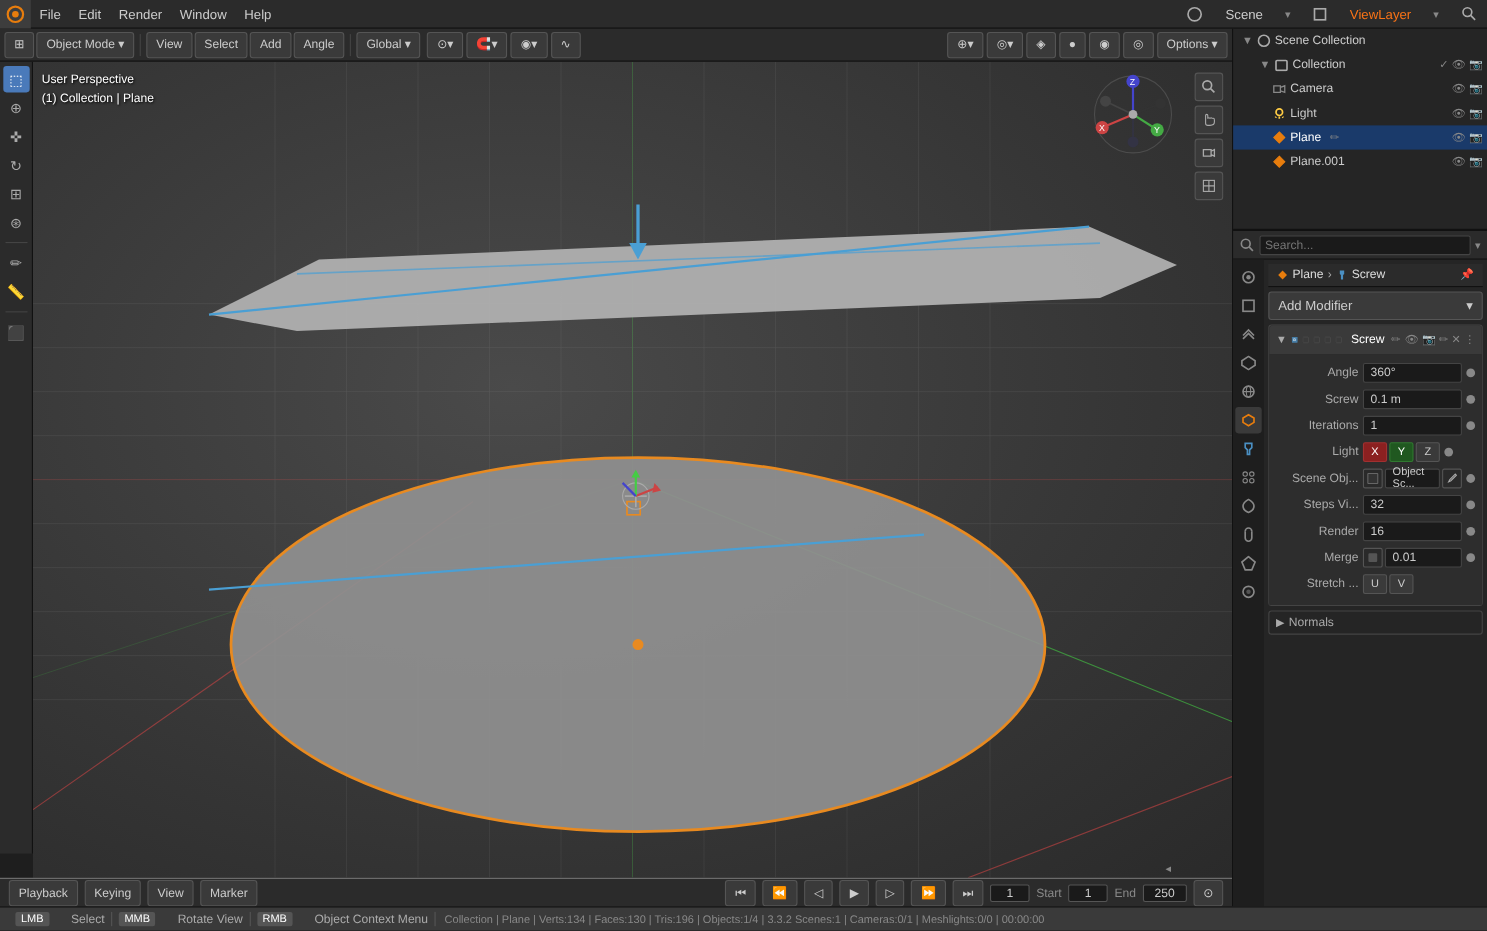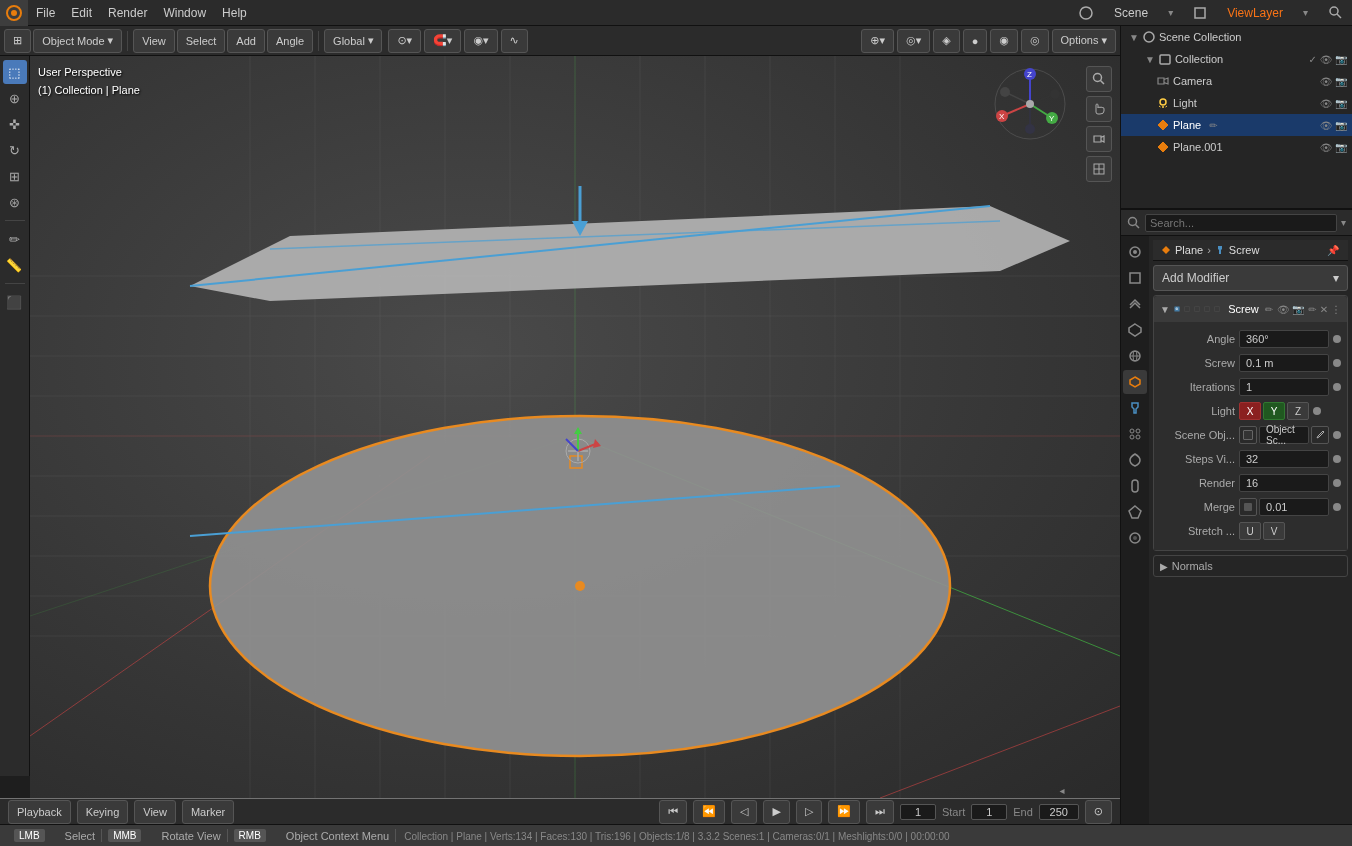--- a/index.html
+++ b/index.html
@@ -1047,15 +1047,15 @@
   </div>
   <div class="status-section">
     <span class="status-key">MMB</span>
     <span>Rotate View</span>
   </div>
   <div class="status-section">
     <span class="status-key">RMB</span>
     <span>Object Context Menu</span>
   </div>
   <div style="flex:1;padding-left:8px;">
-    <span style="font-size:10px;color:#888;">Collection | Plane | Verts:134 | Faces:130 | Tris:196 | Objects:1/8 | 3.3.2 Scenes:1 | Cameras:0/1 | Meshlights:0/0 | 00:00:00</span>
+    <span style="font-size:10px;color:#888;">Collection | Plane | Verts:134 | Faces:130 | Tris:196 | Objects:1/4 | 3.3.2 Scenes:1 | Cameras:0/1 | Meshlights:0/0 | 00:00:00</span>
   </div>
 </div>
 
 </body></html>

